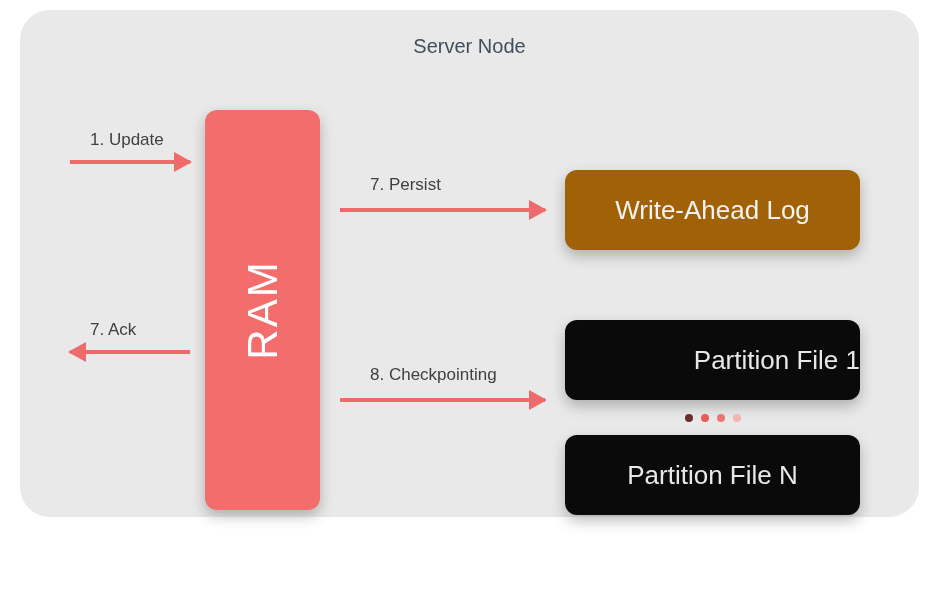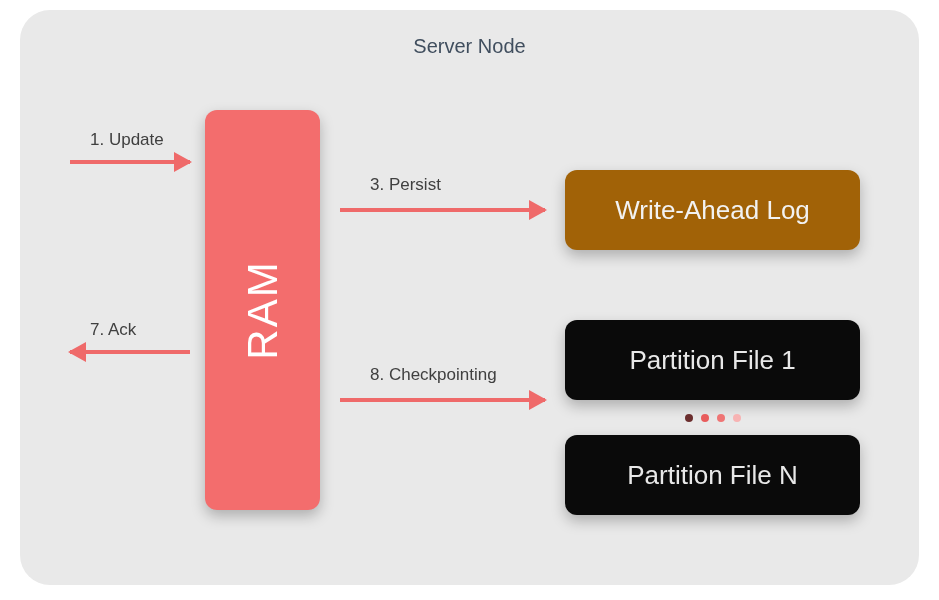--- a/index.html
+++ b/index.html
@@ -8,21 +8,21 @@
     height: 600px;
     background: #fff;
     font-family: -apple-system, "Helvetica Neue", Helvetica, Arial, sans-serif;
     position: relative;
   }
   .container {
     position: absolute;
     left: 20px;
     top: 10px;
     width: 899px;
-    height: 575px;
+    height: 507px;
     background: #e9e9e9;
     border-radius: 30px;
   }
   .title {
     position: absolute;
     left: 0;
     right: 0;
     top: 25px;
     text-align: center;
     font-size: 20px;
@@ -63,20 +63,21 @@
   }
   .pf1 {
     left: 545px;
     top: 310px;
     width: 295px;
     height: 80px;
     background: #0a0a0a;
     color: #e8e8e8;
     font-size: 26px;
     font-weight: 300;
+    justify-content: flex-end;
   }
   .pfn {
     left: 545px;
     top: 425px;
     width: 295px;
     height: 80px;
     background: #0a0a0a;
     color: #e8e8e8;
     font-size: 26px;
     font-weight: 300;
@@ -158,21 +159,21 @@
     <span class="dot d4"></span>
   </div>
 
   <div class="box pfn">
     <span>Partition File N</span>
   </div>
 
   <div class="label l1">1. Update</div>
   <div class="arrow a1"></div>
 
-  <div class="label l2">3. Persist</div>
+  <div class="label l2">7. Persist</div>
   <div class="arrow a2"></div>
 
   <div class="label l3">7. Ack</div>
   <div class="arrow left a3"></div>
 
   <div class="label l4">8. Checkpointing</div>
   <div class="arrow a4"></div>
 </div>
 
 </body></html>

